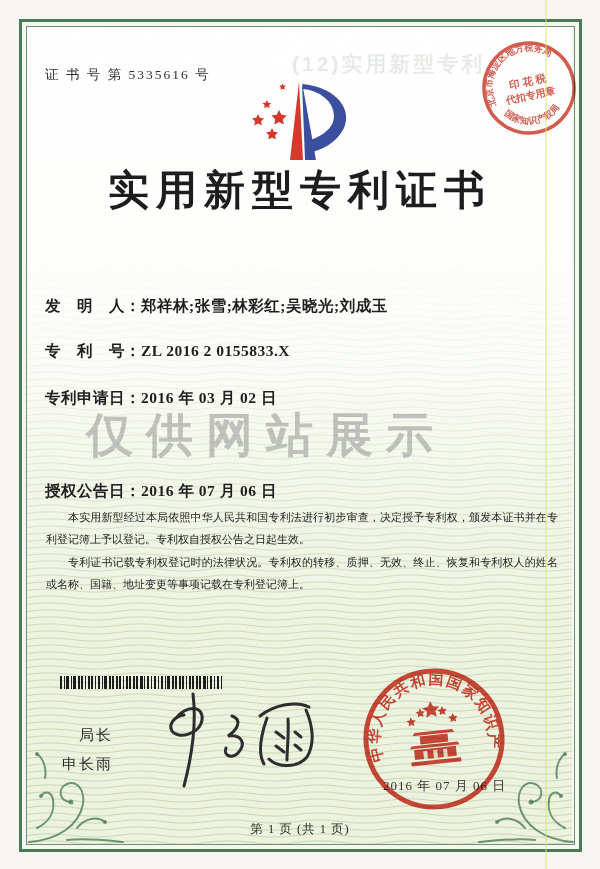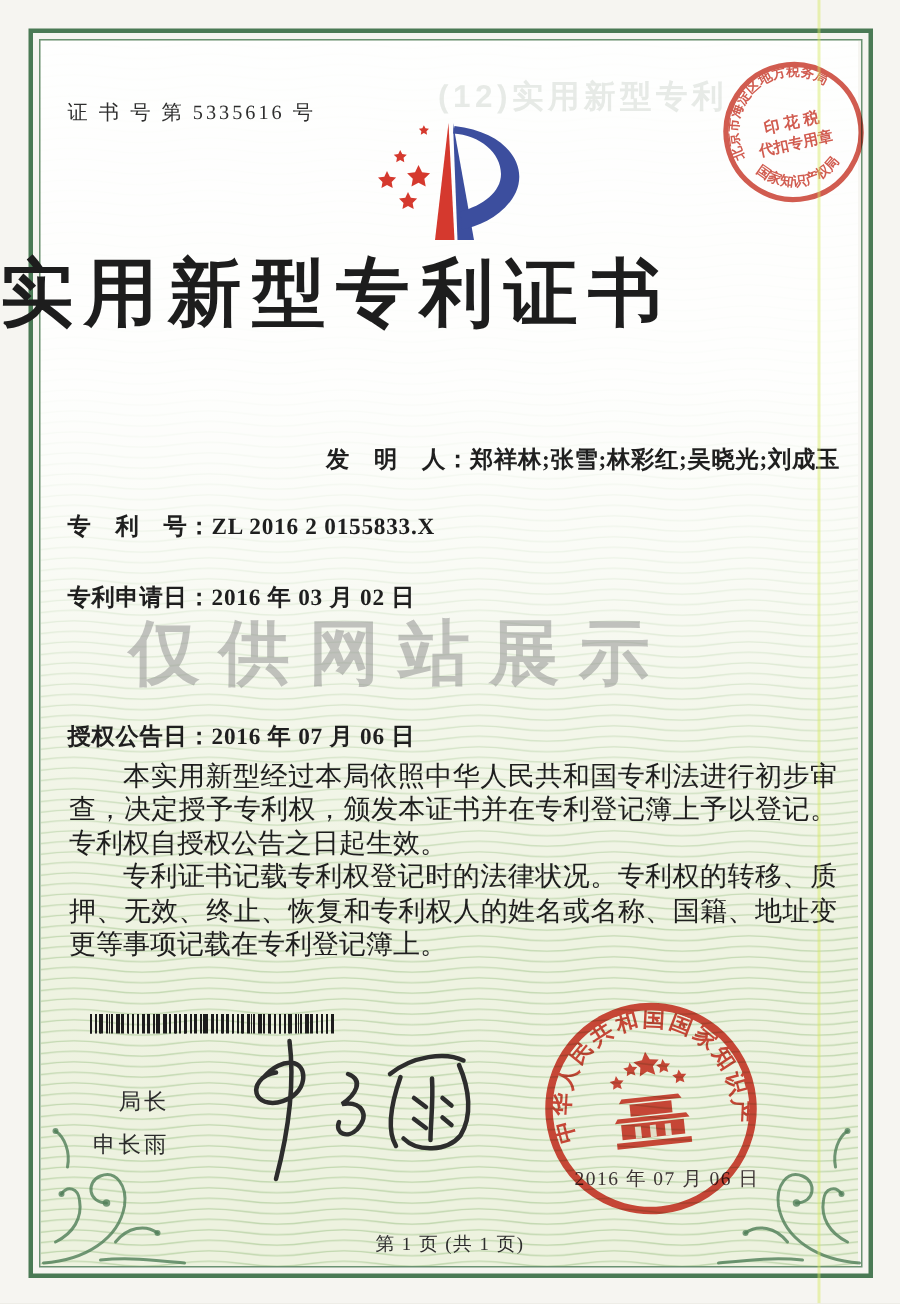--- a/index.html
+++ b/index.html
@@ -9,29 +9,29 @@
   .frame-inner{position:absolute;left:26px;top:26px;right:25px;bottom:24px;border:1px solid #6a9272;}
   .content{position:absolute;left:27px;top:27px;width:545px;height:817px;overflow:hidden;}
   .bg-waves{position:absolute;left:0;top:0;width:100%;height:100%;}
   .bg-fade{position:absolute;left:0;top:0;width:100%;height:100%;
     background:linear-gradient(180deg,rgba(255,255,255,.97) 0%,rgba(255,255,255,.94) 28%,rgba(255,255,255,.72) 42%,rgba(255,255,255,.35) 55%,rgba(255,255,255,.08) 72%,rgba(255,255,255,0) 100%);}
   .scan-line{position:absolute;left:545px;top:0;width:2px;height:869px;background:rgba(213,232,95,.45);z-index:9;}
 
   .abs{position:absolute;}
   .cert-no{left:45px;top:66px;font-size:13.5px;letter-spacing:2px;color:#2e2e2e;}
   .bleed{left:292px;top:50px;font-size:21px;font-weight:bold;color:rgba(125,145,130,.18);letter-spacing:3px;font-family:"Liberation Sans",sans-serif;}
-  .title{left:0;top:163px;width:600px;text-align:left;font-size:49px;font-weight:bold;letter-spacing:7px;color:#1d1d1d;}
+  .title{left:0;top:163px;width:600px;text-align:center;font-size:41px;font-weight:bold;letter-spacing:7px;color:#1d1d1d;}
 
   .field{left:45px;width:515px;font-size:15.5px;font-weight:600;color:#1f1f1f;letter-spacing:.5px;white-space:nowrap;}
-  .f0{top:244px;} .f1{top:296px;text-align:right;} .f2{top:341px;} .f3{top:388px;} .f4{top:433px;} .f5{top:481px;}
+  .f0{top:244px;} .f1{top:296px;} .f2{top:341px;} .f3{top:388px;} .f4{top:433px;} .f5{top:481px;}
 
   .watermark{left:86px;top:404px;font-size:47px;font-weight:bold;letter-spacing:13px;
     color:rgba(138,138,138,.5);font-family:"Liberation Sans",sans-serif;z-index:5;white-space:nowrap;}
 
-  .body-text{left:46px;top:506px;width:512px;font-size:18px;line-height:22.4px;color:#1e1e1e;text-align:justify;}
+  .body-text{left:46px;top:506px;width:512px;font-size:11px;line-height:22.4px;color:#1e1e1e;text-align:justify;}
   .body-text p{margin:0;text-indent:2em;}
 
   .barcode{left:60px;top:676px;width:164px;height:13px;
     background:repeating-linear-gradient(90deg,#1c1c1c 0 1.5px,transparent 1.5px 3.5px),
                repeating-linear-gradient(90deg,#1c1c1c 0 1px,transparent 1px 6.3px);
     background-color:transparent;}
   .director{left:62px;top:720px;font-size:15px;line-height:29px;color:#2c2c2c;font-family:"Liberation Sans",sans-serif;letter-spacing:2px;text-align:right;}
   .signature{left:148px;top:686px;z-index:6;}
 
   .seal{left:359px;top:664px;z-index:4;mix-blend-mode:multiply;opacity:.92;}

